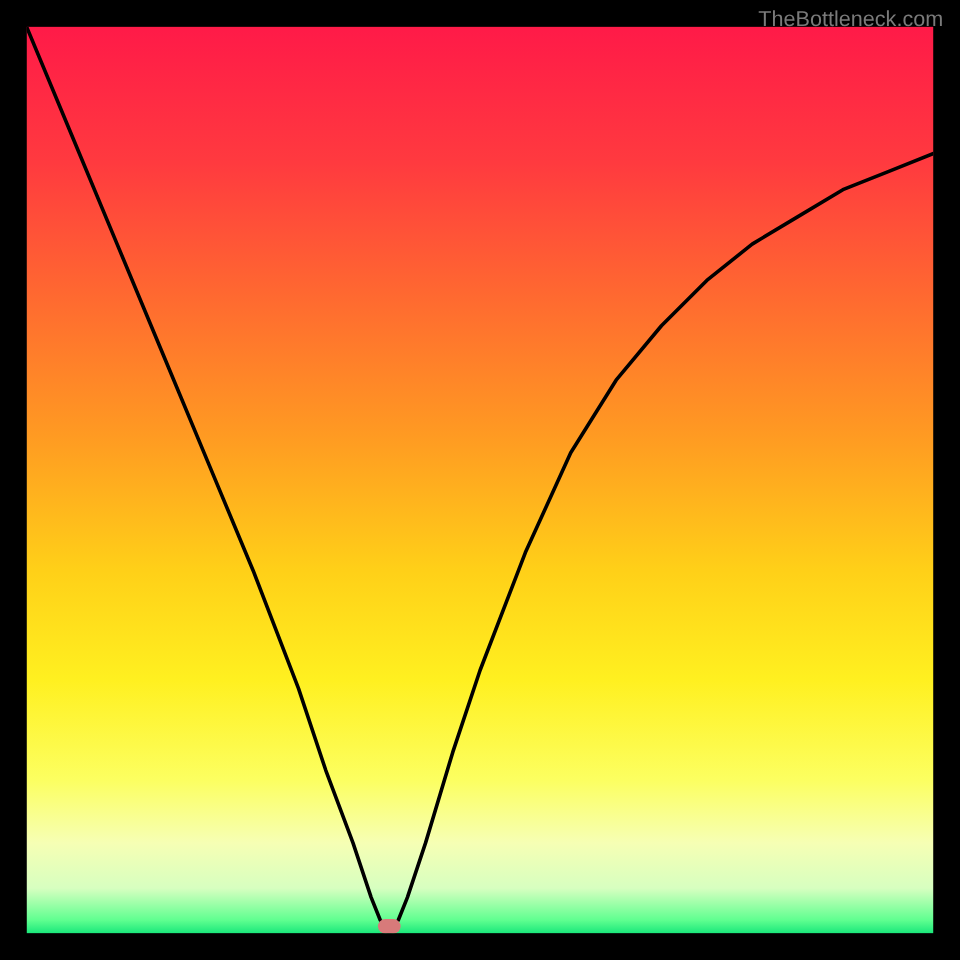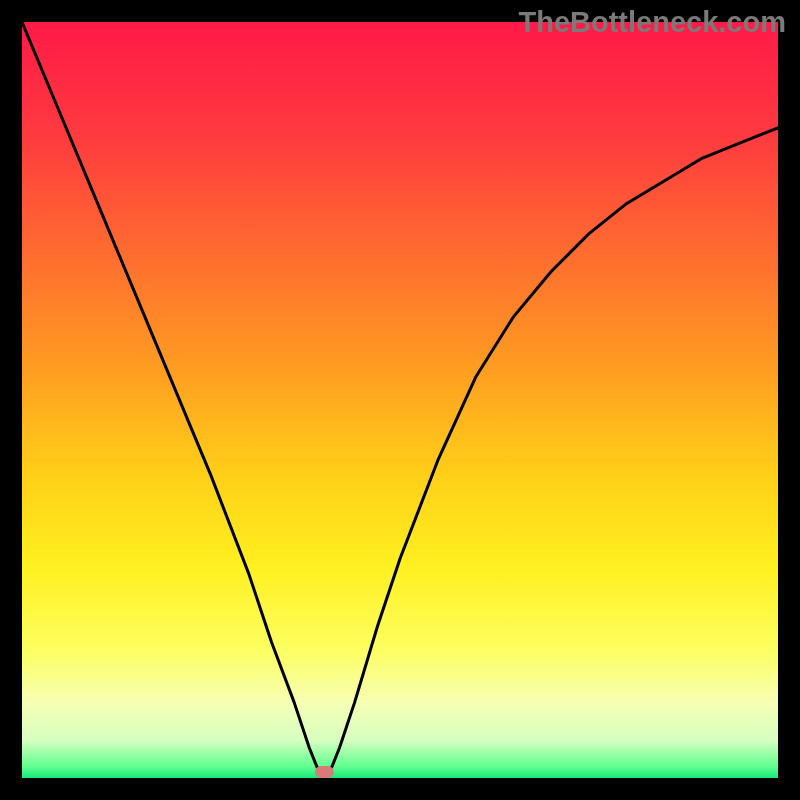--- a/index.html
+++ b/index.html
@@ -9,22 +9,22 @@
     height: 800px;
     background: #000;
     position: relative;
     font-family: Arial, sans-serif;
   }
   .watermark {
     position: absolute;
     top: 6px;
     right: 14px;
     color: #7a7a7a;
-    font-size: 29px;
-    font-weight: 700;
+    font-size: 18px;
+    font-weight: 400;
     z-index: 10;
   }
   .plot-outer {
     position: absolute;
     left: 0;
     top: 0;
     width: 800px;
     height: 800px;
     background: #000;
   }

